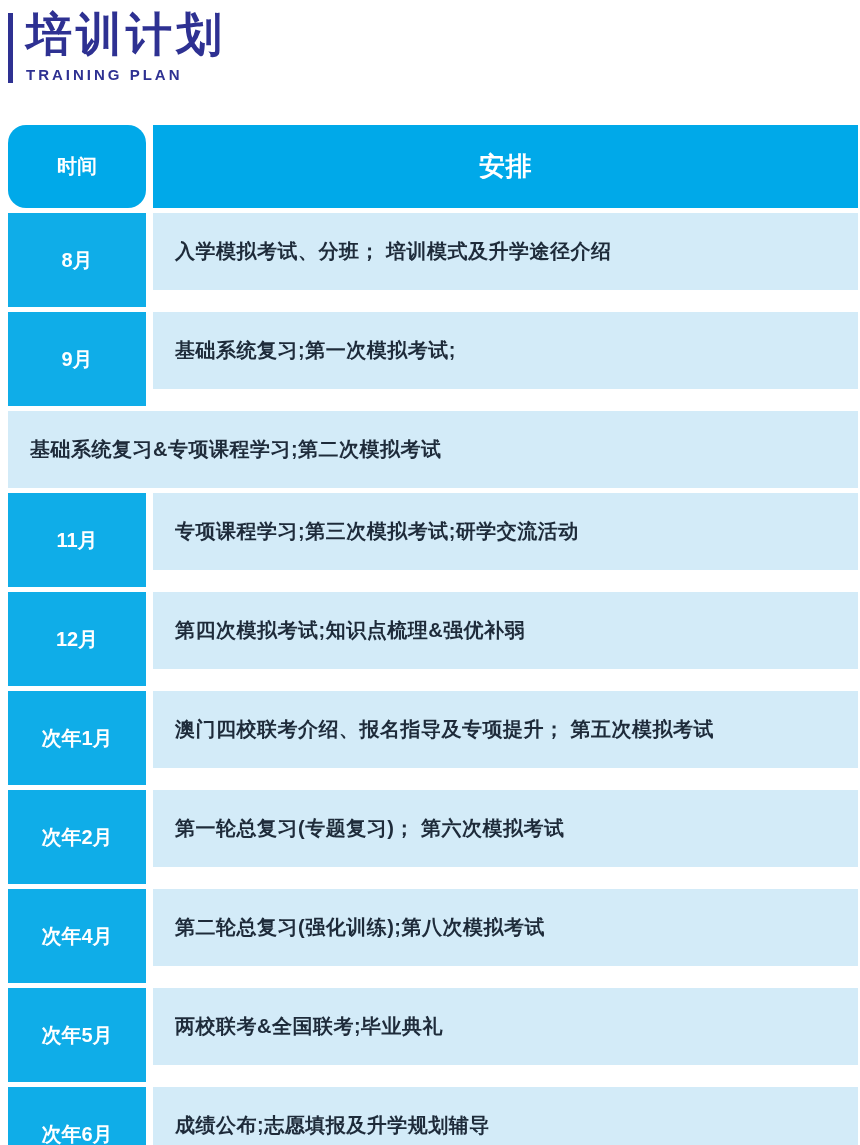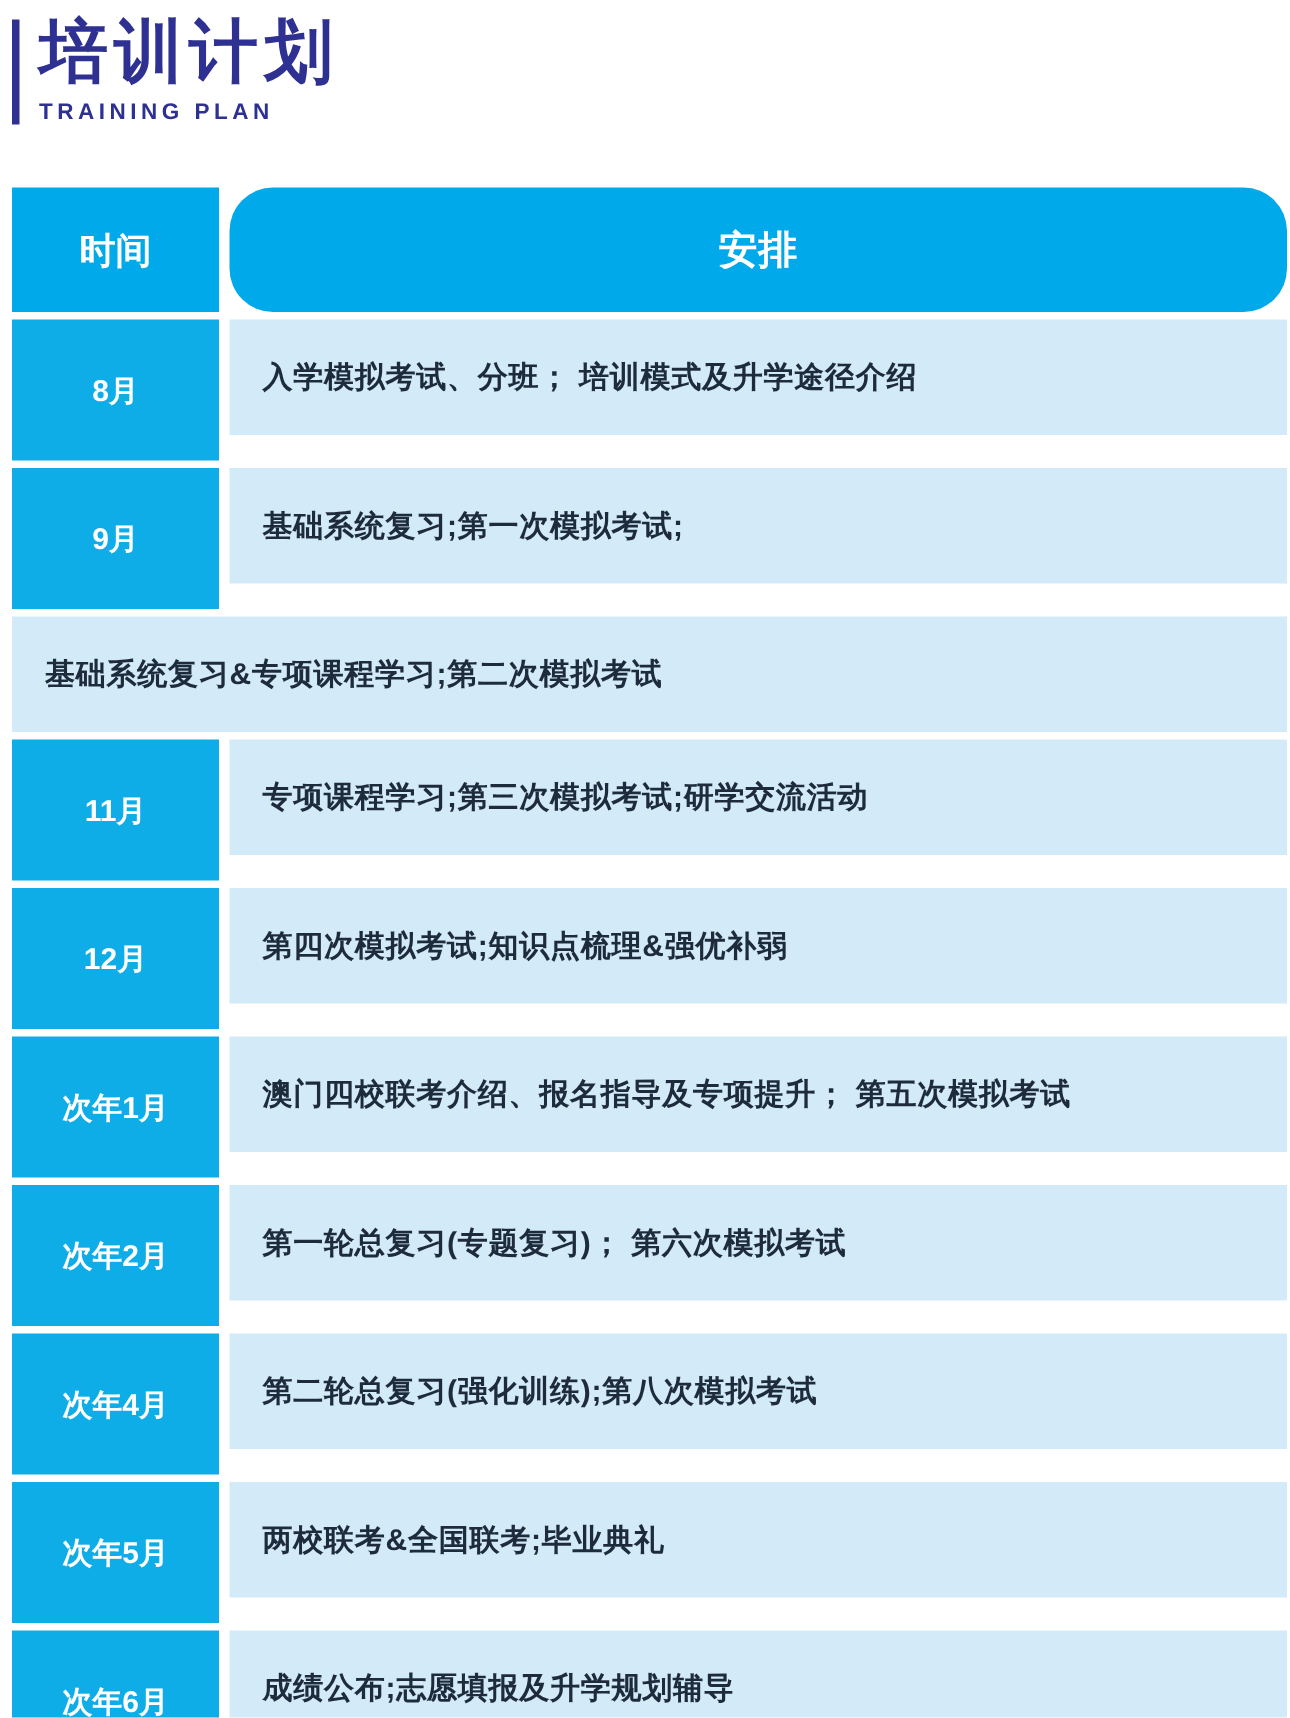--- a/index.html
+++ b/index.html
@@ -28,23 +28,23 @@
   .table{position:absolute;left:8px;top:125px;width:850px;}
   .t-row{display:flex;gap:7px;margin-bottom:5px;background:var(--gap-white);}
   .cell{display:flex;align-items:center;}
   .cell.time{width:138px;flex:0 0 138px;justify-content:center;
     background:var(--cell-blue);color:#fff;font-weight:bold;font-size:20px;
     height:94px;}
   .cell.plan{flex:1;background:var(--light-blue);color:var(--dark-text);
     font-weight:bold;font-size:20px;padding-left:22px;height:77px;
     letter-spacing:0.5px;}
   .t-head .cell{height:83px;}
-  .t-head .cell.time{background:var(--header-blue);font-size:24px;}
+  .t-head .cell.time{background:var(--header-blue);font-size:20px;border-radius:18px;}
   .t-head .cell.plan{background:var(--header-blue);color:#fff;
-    justify-content:center;padding-left:0;font-size:26px;border-radius:29px;}
+    justify-content:center;padding-left:0;font-size:26px;}
 </style>
 </head>
 <body>
 
 <div class="page">
 
   <header class="page-header">
     <div class="accent-bar"></div>
     <div class="titles">
       <h1 class="title">培训计划</h1>

